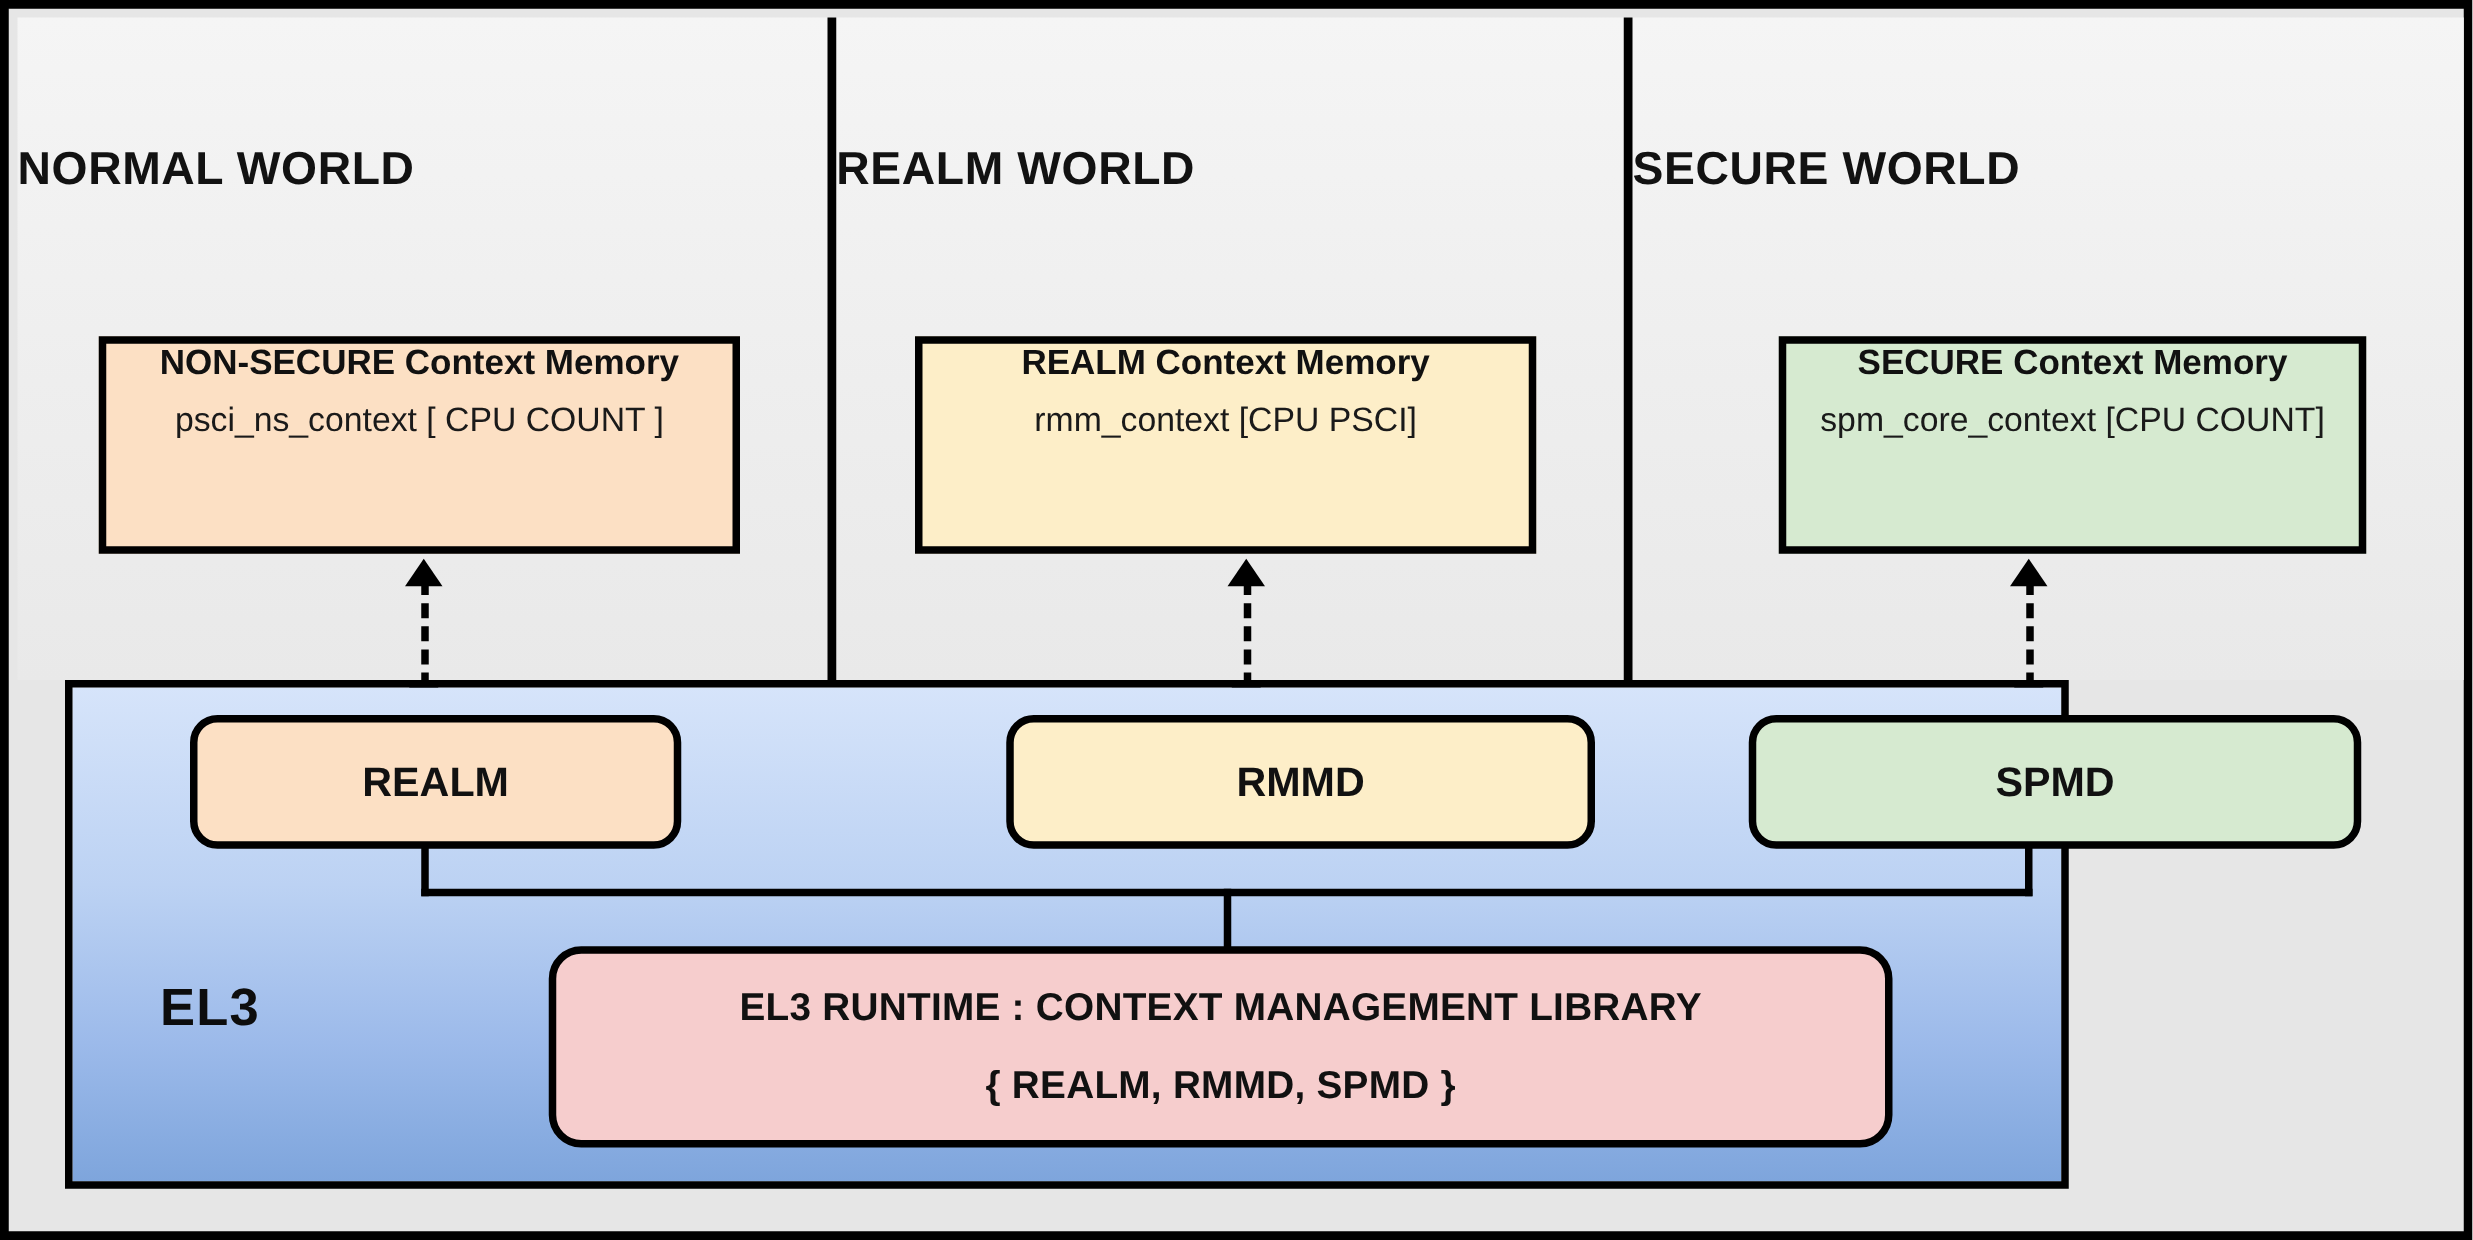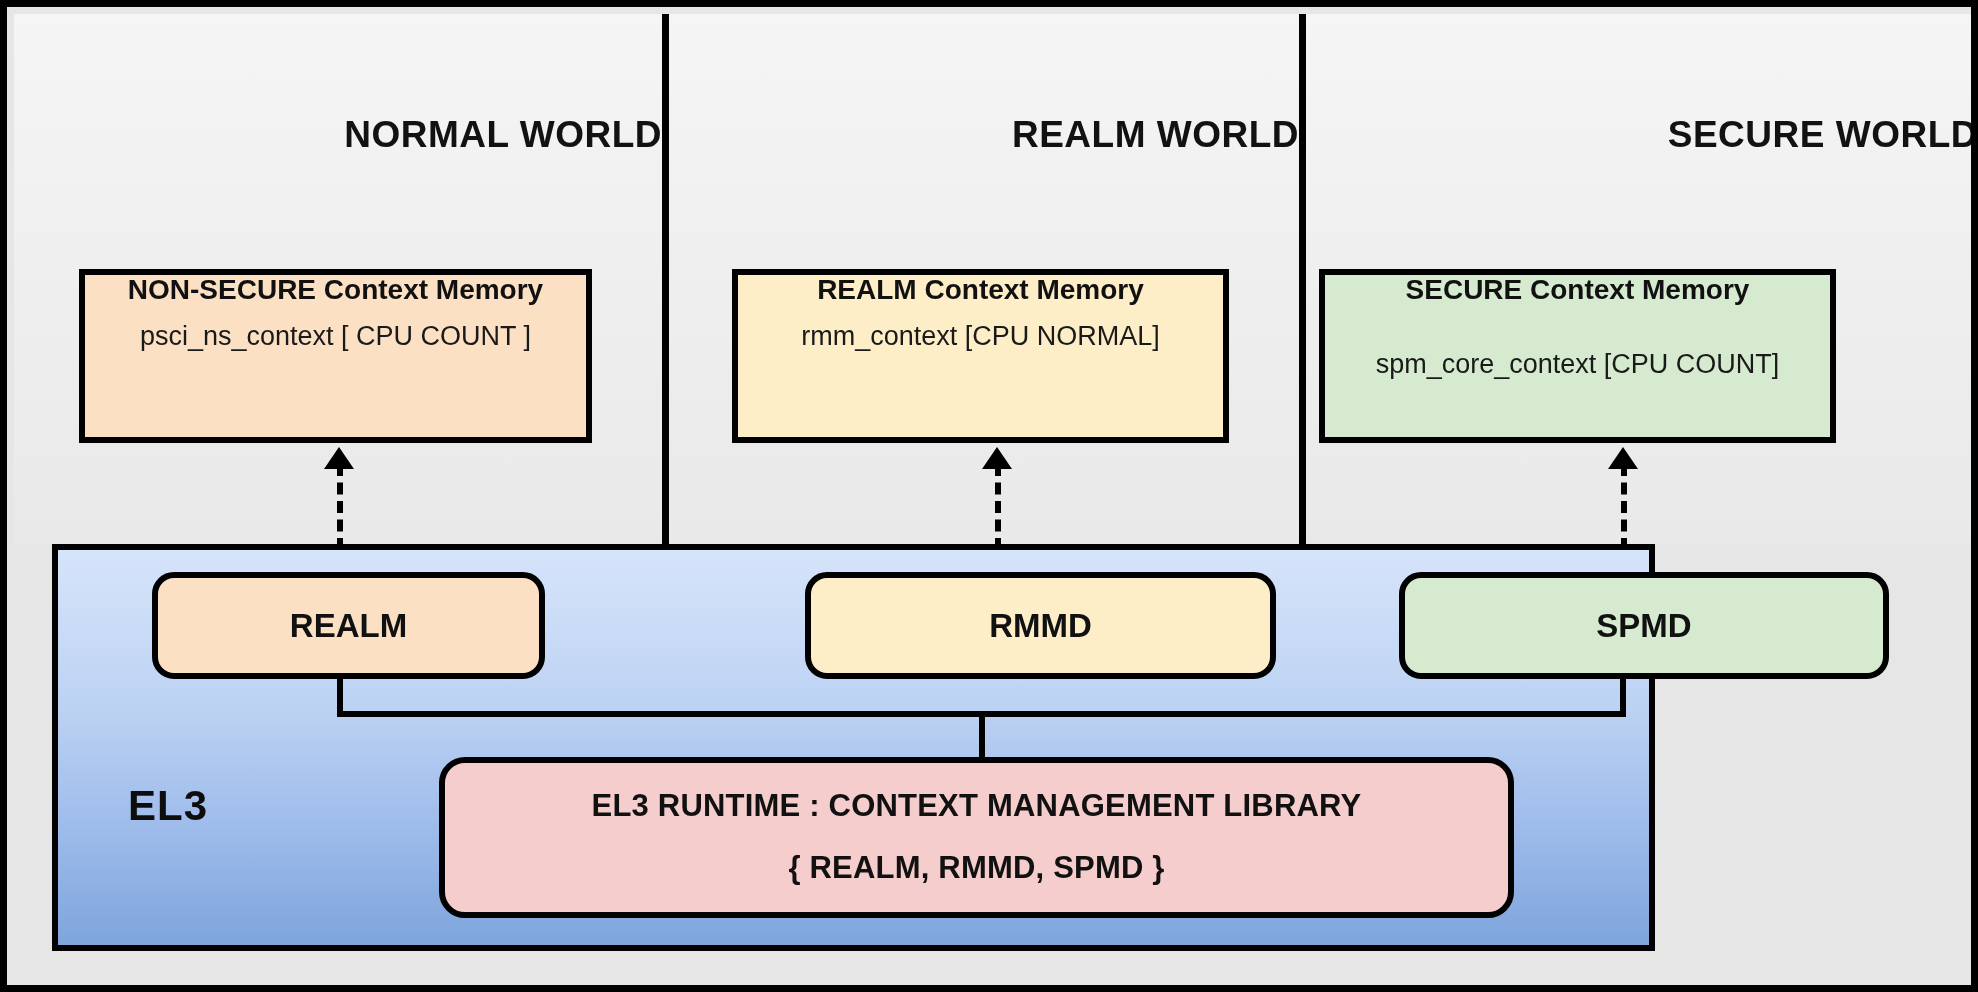--- a/index.html
+++ b/index.html
@@ -44,21 +44,21 @@
     width: 7px;
     height: 530px;
     background: #000000;
   }
   .world-divider.d0 { left: 648px; }
   .world-divider.d1 { left: 1285px; }
 
   .world-title {
     position: absolute;
     width: 100%;
-    text-align: right;
+    text-align: left;
     font-size: 37px;
     font-weight: bold;
     letter-spacing: 0.5px;
     color: #121212;
     top: 100px;
   }
 
   
   .ctx-box {
     position: absolute;
@@ -80,21 +80,21 @@
     font-size: 27px;
     font-weight: normal;
     color: #1a1a1a;
     text-align: center;
     margin-top: 16px;
     line-height: 1.1;
   }
 
   #ctx-ns   { left: 72px;   top: 262px; width: 513px; height: 174px; background: #fce0c4; }
   #ctx-rlm  { left: 725px;  top: 262px; width: 497px; height: 174px; background: #fdeec8; }
-  #ctx-sec  { left: 1312px; top: 262px; width: 517px; height: 174px; background: #d6ead0; gap: 28px; }
+  #ctx-sec  { left: 1416px; top: 262px; width: 470px; height: 174px; background: #d6ead0; }
 
   
   .dash-arrow {
     position: absolute;
     width: 34px;
   }
   .dash-arrow .shaft {
     position: absolute;
     left: 14px;
     top: 17px;
@@ -217,21 +217,21 @@
     <div class="world-divider d1"></div>
   </div>
 
   <div class="ctx-box" id="ctx-ns">
     <div class="ctx-title">NON-SECURE Context Memory</div>
     <div class="ctx-sub">psci_ns_context  [ CPU COUNT ]</div>
   </div>
 
   <div class="ctx-box" id="ctx-rlm">
     <div class="ctx-title">REALM Context Memory</div>
-    <div class="ctx-sub">rmm_context [CPU NORMAL]</div>
+    <div class="ctx-sub">rmm_context [CPU PSCI]</div>
   </div>
 
   <div class="ctx-box" id="ctx-sec">
     <div class="ctx-title">SECURE Context Memory</div>
     <div class="ctx-sub">spm_core_context  [CPU COUNT]</div>
   </div>
 
   <div class="dash-arrow" id="arr-ns">
     <div class="head up"></div>
     <div class="shaft"></div>

